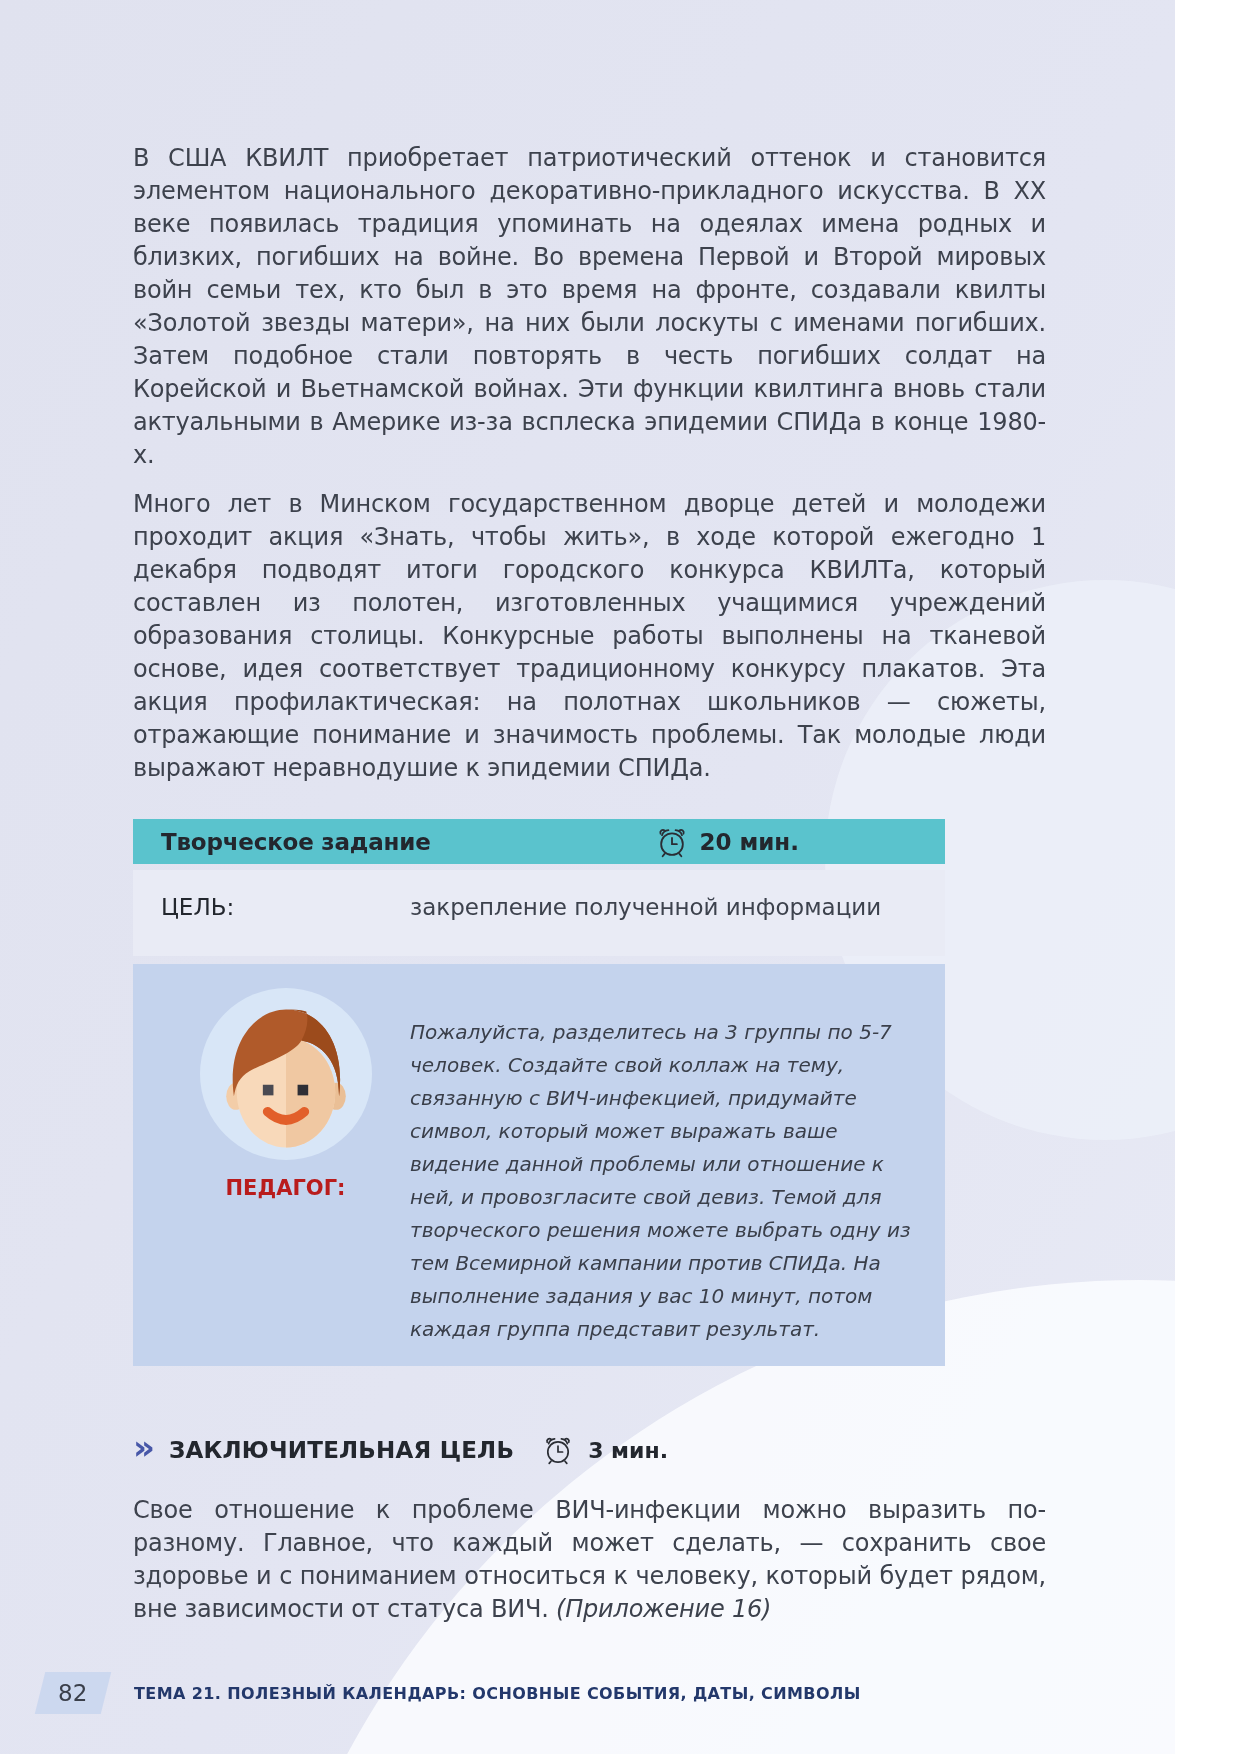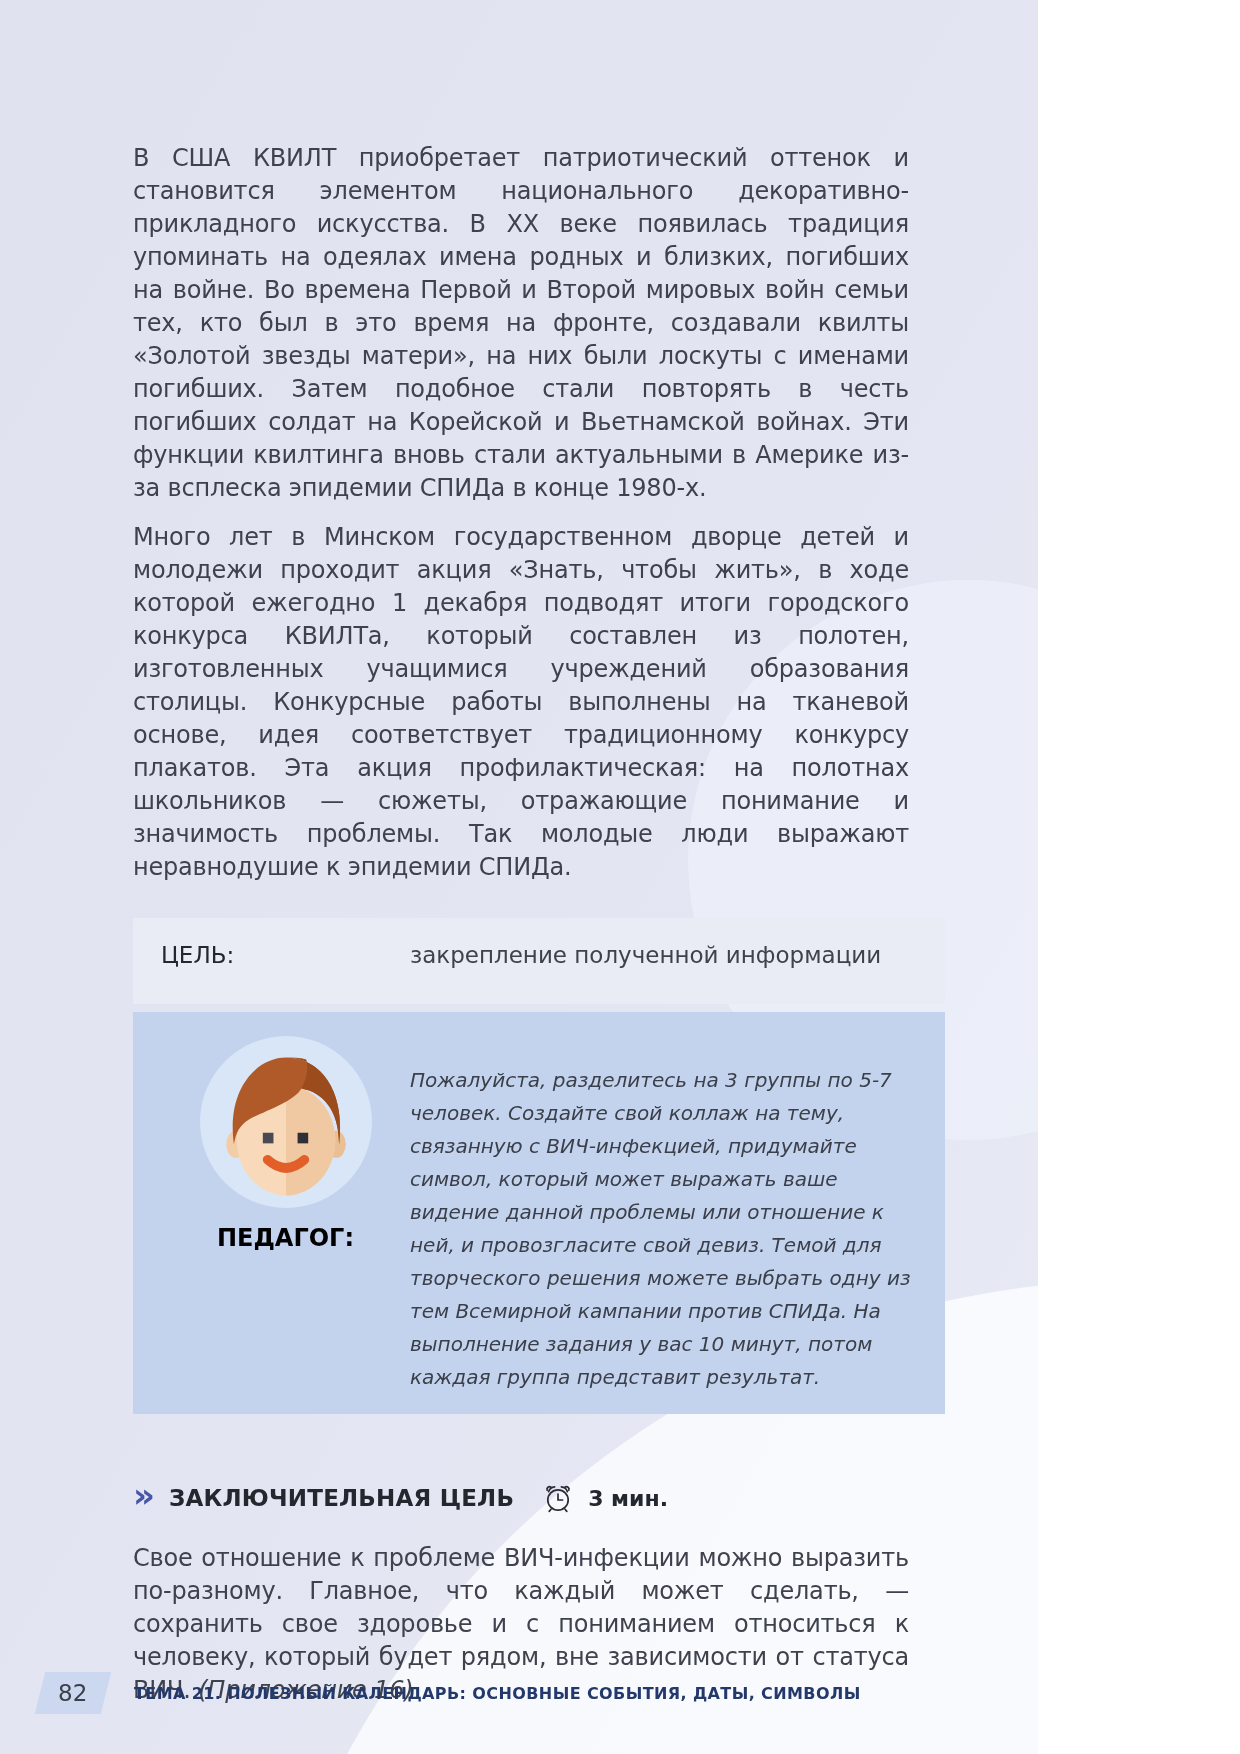--- a/index.html
+++ b/index.html
@@ -3,21 +3,21 @@
 <meta charset="utf-8">
 <style>
   * { margin:0; padding:0; box-sizing:border-box; }
   html,body { width:1240px; }
   body{
     font-family:"DejaVu Sans","Liberation Sans",sans-serif;
     color:#3d424d;
   }
   .page{
     position:relative;
-    width:1038px; height:1754px;
+    width:1175px; height:1754px;
     background:linear-gradient(120deg,#e0e2ef 0%,#e3e5f2 55%,#e8eaf5 100%);
     overflow:hidden;
   }
   
   .bg-circle{ position:absolute; border-radius:50%; pointer-events:none; }
   .bg-circle.c1{
     width:560px; height:560px; right:-210px; top:580px;
     background:radial-gradient(circle,#f0f2fa 0%,#edeff9 70%,rgba(237,239,249,0) 71%);
     background:#ecEEf8; background:#ecf0f9; opacity:.8;
   }
@@ -61,21 +61,21 @@
     padding:24px 24px 20px 28px;
   }
   .speaker{ width:249px; display:flex; flex-direction:column; align-items:center; }
   .avatar{
     width:172px; height:172px; border-radius:50%;
     background:#d8e6f7;
     display:flex; align-items:flex-end; justify-content:center;
     overflow:visible;
   }
   .speaker-label{
-    margin-top:16px; font-weight:bold; font-size:24px; color:#000000;
+    margin-top:16px; font-weight:bold; font-size:21px; color:#b91c1c;
   }
   .speech{
     flex:1; max-width:520px;
     font-style:italic; font-size:20px; line-height:33px;
     color:#3a3f4a; padding-top:28px;
   }
 
   
   .section-heading{
     margin-top:68px;
@@ -123,20 +123,38 @@
   <div class="bg-circle c1"></div>
   <div class="bg-circle c2"></div>
 
   <main class="content">
 
     <p class="body-text">В США КВИЛТ приобретает патриотический оттенок и становится элементом национального декоративно-прикладного искусства. В XX веке появилась традиция упоминать на одеялах имена родных и близких, погибших на войне. Во времена Первой и Второй мировых войн семьи тех, кто был в это время на фронте, создавали квилты «Золотой звезды матери», на них были лоскуты с именами погибших. Затем подобное стали повторять в честь погибших солдат на Корейской и Вьетнамской войнах. Эти функции квилтинга вновь стали актуальными в Америке из-за всплеска эпидемии СПИДа в конце 1980-х.</p>
 
     <p class="body-text">Много лет в Минском государственном дворце детей и молодежи проходит акция «Знать, чтобы жить», в ходе которой ежегодно 1 декабря подводят итоги городского конкурса КВИЛТа, который составлен из полотен, изготовленных учащимися учреждений образования столицы. Конкурсные работы выполнены на тканевой основе, идея соответствует традиционному конкурсу плакатов. Эта акция профилактическая: на полотнах школьников — сюжеты, отражающие понимание и значимость проблемы. Так молодые люди выражают неравнодушие к эпидемии СПИДа.</p>
 
     <section class="activity">
+      <div class="activity-header">
+        <span class="activity-title">Творческое задание</span>
+        <span class="timer">
+          <span>
+            <svg width="34" height="34" viewBox="0 0 32 32" fill="none" stroke="#2a2d34" stroke-width="1.7" stroke-linecap="round">
+              <circle cx="16" cy="18" r="10.2"></circle>
+              <path d="M16 12.2 V18 H20.6"></path>
+              <path d="M6.6 9.6 A7 7 0 0 1 12.6 4.9"></path>
+              <path d="M19.4 4.9 A7 7 0 0 1 25.4 9.6"></path>
+              <path d="M5.2 8.2 A2.5 2.5 0 0 1 9 5.2"></path>
+              <path d="M23 5.2 A2.5 2.5 0 0 1 26.8 8.2"></path>
+              <path d="M9 27.2 L7.2 29.4"></path>
+              <path d="M23 27.2 L24.8 29.4"></path>
+            </svg>
+          </span>
+          <span class="t-label">20 мин.</span>
+        </span>
+      </div>
 
       <div class="goal-row">
         <span class="goal-label">ЦЕЛЬ:</span>
         <span class="goal-value">закрепление полученной информации</span>
       </div>
 
       <div class="speaker-box">
         <div class="speaker">
           <div class="avatar">
             <svg width="158" height="164" viewBox="0 0 160 170">

